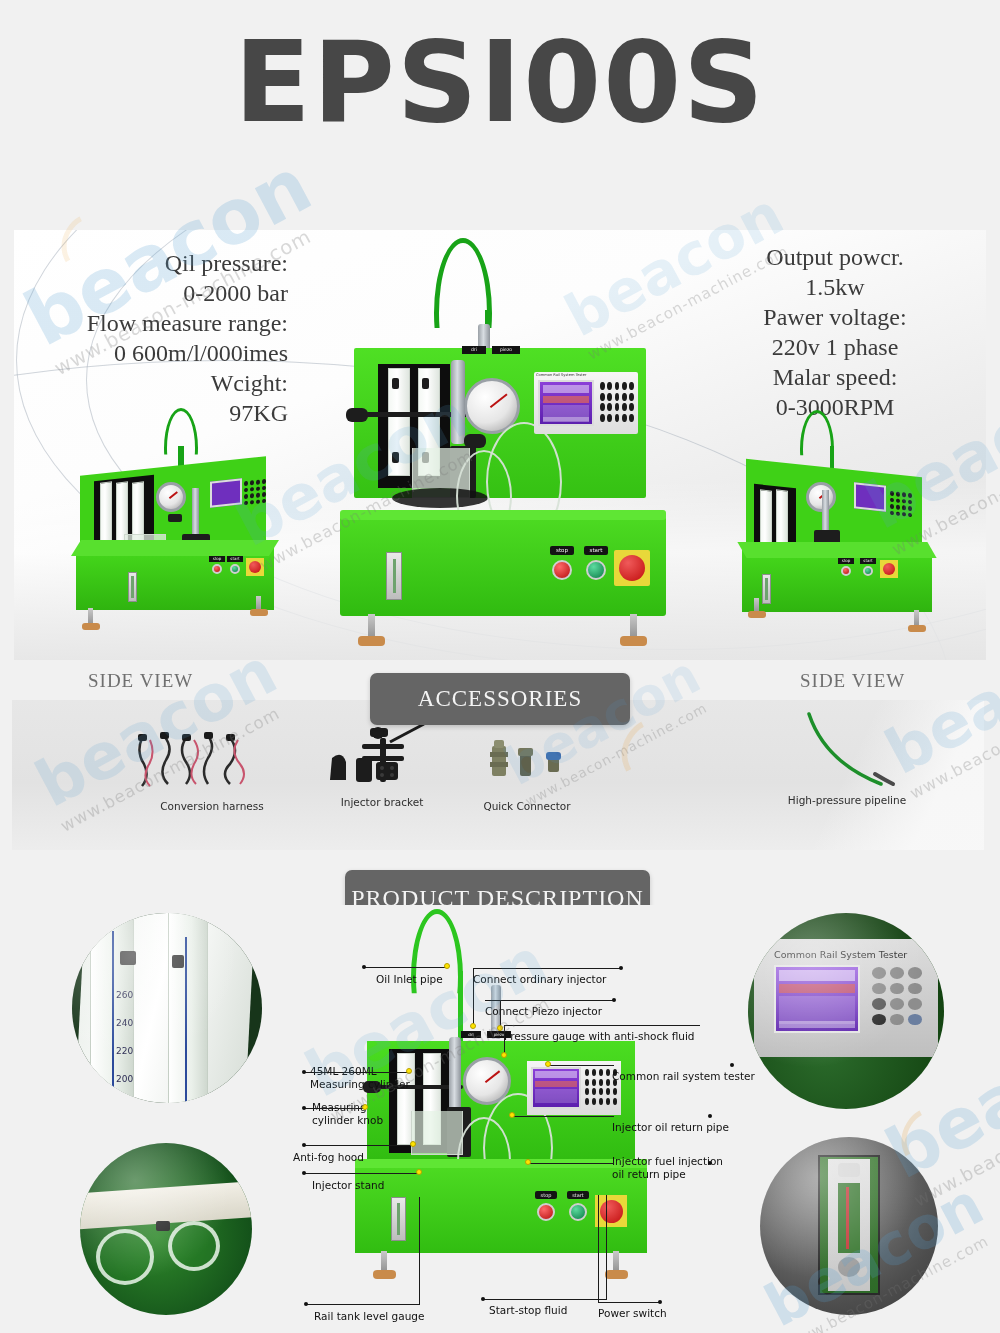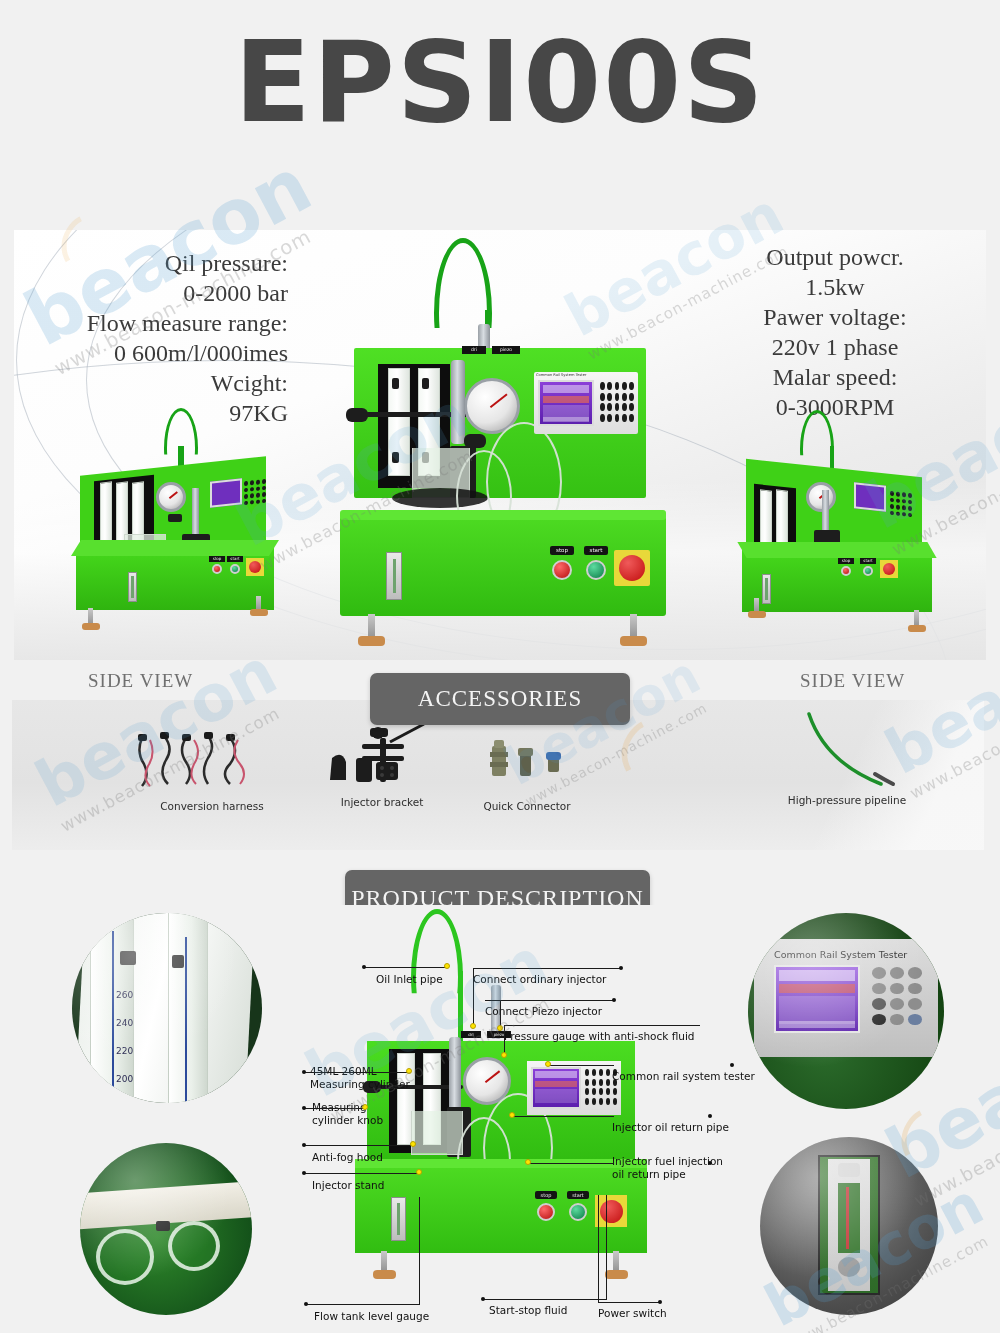--- a/index.html
+++ b/index.html
@@ -627,21 +627,21 @@
     <div class="lead" style="left:304px; top:167px; width:106px;"></div>
     <div class="dot" style="left:302px; top:165px;"></div>
     <div class="dot y" style="left:406px; top:163px;"></div>
 
     <div class="callout" style="left:312px; top:176px;">Measuring
 cylinder knob</div>
     <div class="lead" style="left:304px; top:203px; width:62px;"></div>
     <div class="dot" style="left:302px; top:201px;"></div>
     <div class="dot y" style="left:362px; top:199px;"></div>
 
-    <div class="callout" style="left:312px; top:226px;">Anti-fog hood</div>
+    <div class="callout" style="left:293px; top:226px;">Anti-fog hood</div>
     <div class="lead" style="left:304px; top:240px; width:110px;"></div>
     <div class="dot" style="left:302px; top:238px;"></div>
     <div class="dot y" style="left:410px; top:236px;"></div>
 
     <div class="callout" style="left:312px; top:254px;">Injector stand</div>
     <div class="lead" style="left:304px; top:268px; width:116px;"></div>
     <div class="dot" style="left:302px; top:266px;"></div>
     <div class="dot y" style="left:416px; top:264px;"></div>
 
     <div class="callout" style="left:612px; top:145px;">Common rail system tester</div>
@@ -653,21 +653,21 @@
     <div class="lead" style="left:512px; top:211px; width:102px;"></div>
     <div class="dot" style="left:708px; top:209px;"></div>
     <div class="dot y" style="left:509px; top:207px;"></div>
 
     <div class="callout" style="left:612px; top:230px;">Injector fuel injection
 oil return pipe</div>
     <div class="lead" style="left:528px; top:258px; width:86px;"></div>
     <div class="dot" style="left:708px; top:256px;"></div>
     <div class="dot y" style="left:525px; top:254px;"></div>
 
-    <div class="callout" style="left:314px; top:385px;">Flow tank level gauge</div>
+    <div class="callout" style="left:314px; top:385px;">Rail tank level gauge</div>
     <div class="lead" style="left:306px; top:399px; width:114px;"></div>
     <div class="lead v" style="left:419px; top:292px; height:108px; width:1px;"></div>
     <div class="dot" style="left:304px; top:397px;"></div>
 
     <div class="callout" style="left:489px; top:379px;">Start-stop fluid</div>
     <div class="lead" style="left:483px; top:394px; width:124px;"></div>
     <div class="lead v" style="left:606px; top:290px; height:105px; width:1px;"></div>
     <div class="dot" style="left:481px; top:392px;"></div>
 
     <div class="callout" style="left:598px; top:382px;">Power switch</div>

